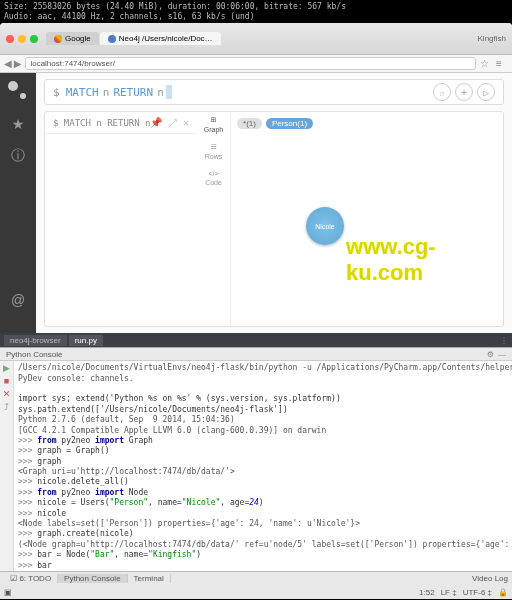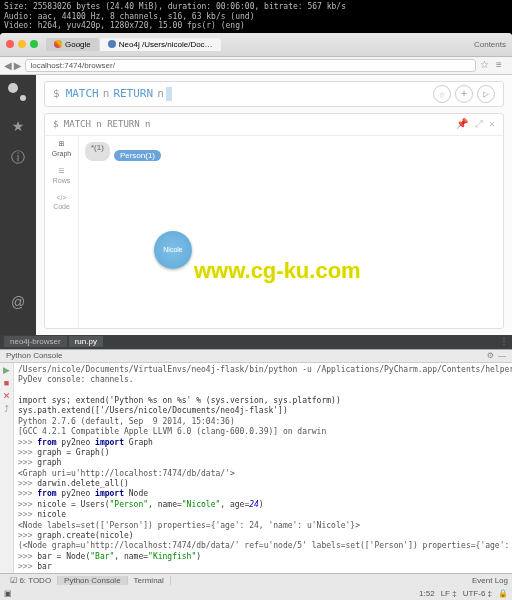--- a/index.html
+++ b/index.html
@@ -3,21 +3,21 @@
 <meta charset="utf-8">
 <style>
   * { margin: 0; padding: 0; box-sizing: border-box; }
   body { font-family: Arial, Helvetica, sans-serif; font-size: 11px; width: 512px; height: 600px; overflow: hidden; background: #000; }
   
   
   .video-info { background: #000; color: #bbb; font-family: monospace; font-size: 8px; padding: 2px 4px; line-height: 1.2; }
   
   
   .mac-window { background: #fff; border-radius: 4px 4px 0 0; overflow: hidden; }
-  .mac-titlebar { background: linear-gradient(#e8e8e8,#d8d8d8); height: 24px; display: flex; align-items: center; padding: 8px 6px; border-bottom: 1px solid #bbb; position: relative; }
+  .mac-titlebar { background: linear-gradient(#e8e8e8,#d8d8d8); height: 32px; display: flex; align-items: center; padding: 8px 6px; border-bottom: 1px solid #bbb; position: relative; }
   .mac-dots { display: flex; gap: 4px; }
   .mac-dot { width: 8px; height: 8px; border-radius: 50%; }
   .dot-red { background: #ff5f56; }
   .dot-yellow { background: #ffbd2e; }
   .dot-green { background: #27c93f; }
   .mac-tabs { display: flex; margin-left: 8px; gap: 1px; }
   .mac-tab { background: #d0d0d0; padding: 2px 8px; font-size: 8px; border-radius: 3px 3px 0 0; display: flex; align-items: center; gap: 3px; }
   .mac-tab.active { background: #f5f5f5; }
   .favicon { width: 8px; height: 8px; border-radius: 50%; }
   .favicon-g { background: linear-gradient(45deg,#4285f4,#ea4335,#fbbc05,#34a853); }
@@ -40,31 +40,31 @@
   .neo-side-icon { width: 18px; height: 18px; color: #999; font-size: 14px; display: flex; align-items: center; justify-content: center; cursor: pointer; }
   .neo-side-spacer { flex: 1; }
   
   .neo-main { flex: 1; background: #fbfbfb; padding: 6px 8px; display: flex; flex-direction: column; }
   .neo-query { background: #fff; border: 1px solid #ddd; border-radius: 3px; height: 26px; display: flex; align-items: center; padding: 0 8px; font-family: monospace; font-size: 11px; color: #999; margin-bottom: 6px; }
   .neo-query .kw { color: #5a9bd5; }
   .neo-query .cursor { display: inline-block; width: 6px; height: 14px; background: #c8e0f0; margin-left: 2px; }
   .neo-query-btns { margin-left: auto; display: flex; gap: 4px; }
   .neo-circle-btn { width: 18px; height: 18px; border: 1px solid #ccc; border-radius: 50%; display: flex; align-items: center; justify-content: center; font-size: 10px; color: #aaa; cursor: pointer; }
   
-  .neo-result { background: #fff; border: 1px solid #e0e0e0; border-radius: 3px; flex: 1; display: flex; flex-direction: column; position: relative; }
+  .neo-result { background: #fff; border: 1px solid #e0e0e0; border-radius: 3px; flex: 1; display: flex; flex-direction: row; position: relative; }
   .neo-result-head { height: 22px; border-bottom: 1px solid #eee; display: flex; align-items: center; padding: 0 8px; font-family: monospace; font-size: 9px; color: #888; }
   .neo-result-icons { margin-left: auto; display: flex; gap: 6px; color: #bbb; font-size: 10px; }
   .neo-result-body { flex: 1; display: flex; }
   .neo-view-tabs { width: 34px; border-right: 1px solid #eee; padding: 4px 0; display: flex; flex-direction: column; gap: 10px; }
   .neo-view-tab { display: flex; flex-direction: column; align-items: center; font-size: 7px; color: #999; cursor: pointer; gap: 2px; }
   .neo-view-tab.active { color: #555; }
   .neo-canvas { flex: 1; position: relative; }
   .neo-labels { position: absolute; top: 6px; left: 6px; display: flex; gap: 4px; }
   .neo-label-pill { font-size: 8px; padding: 1px 6px; border-radius: 8px; background: #e0e0e0; color: #666; }
-  .neo-label-pill.blue { background: #6ba4d8; color: #fff; margin-top: 8px; }
+  .neo-label-pill.blue { background: #6ba4d8; color: #fff; }
   .neo-node { position: absolute; top: 95px; left: 75px; width: 38px; height: 38px; border-radius: 50%; background: radial-gradient(#7fc1e8,#5fa8d4); color: #fff; font-size: 7px; display: flex; align-items: center; justify-content: center; box-shadow: 0 1px 3px rgba(0,0,0,0.3); }
   .watermark { position: absolute; top: 122px; left: 115px; font-size: 22px; font-weight: bold; color: #d8d800; pointer-events: none; text-shadow: 0 0 2px rgba(255,255,0,0.5); z-index: 10; }
   
   
   .ide-tabs { background: #3c3f41; height: 14px; display: flex; align-items: center; padding: 0 4px; gap: 2px; }
   .ide-tab { background: #4e5254; color: #bbb; font-size: 8px; padding: 1px 6px; text-align: right; }
   .ide-tab.active { background: #515658; color: #fff; }
   .ide-tab-icons { margin-left: auto; display: flex; gap: 4px; color: #888; font-size: 8px; }
   
   .console-header { background: #eaeaea; border-top: 1px solid #aaa; border-bottom: 1px solid #ccc; height: 14px; display: flex; align-items: center; padding: 0 6px; font-size: 8px; color: #555; }
@@ -85,42 +85,41 @@
   .ide-status-tabs { display: flex; }
   .ide-status-tab { padding: 0 6px; border-right: 1px solid #ccc; }
   .ide-status-tab.active { background: #d5d5d5; }
   .ide-status-right { margin-left: auto; display: flex; gap: 6px; }
 </style>
 </head>
 <body>
 
 <div class="video-info">
   <div>Size: 25583026 bytes (24.40 MiB), duration: 00:06:00, bitrate: 567 kb/s</div>
-  <div>Audio: aac, 44100 Hz, 8 channels, s16, 63 kb/s (und)</div>
-  <div>Video: h264, yuv420p, 1280x720, 15.00 fps(r) (eng)</div>
+  <div>Audio: aac, 44100 Hz, 2 channels, s16, 63 kb/s (und)</div>
 </div>
 
 <div class="mac-window">
   <div class="mac-titlebar">
     <div class="mac-dots">
       <div class="mac-dot dot-red"></div>
       <div class="mac-dot dot-yellow"></div>
       <div class="mac-dot dot-green"></div>
     </div>
     <div class="mac-tabs">
       <div class="mac-tab">
         <span class="favicon favicon-g"></span>
         <span>Google</span>
       </div>
       <div class="mac-tab active">
         <span class="favicon favicon-n"></span>
         <span>Neo4j /Users/nicole/Doc…</span>
       </div>
     </div>
-    <div class="personal">Contents</div>
+    <div class="personal">Kingfish</div>
   </div>
   <div class="addr-bar">
     <div class="nav-arrows">
       <span class="nav-arrow">◀</span>
       <span class="nav-arrow">▶</span>
     </div>
     <div class="url-box">
       <span>localhost:7474/browser/</span>
     </div>
     <div class="addr-icons">
@@ -228,21 +227,21 @@
 <span class="out">PyDev console: channels.</span>
 
 <span>import sys; extend('Python %s on %s' % (sys.version, sys.platform))</span>
 <span>sys.path.extend(['/Users/nicole/Documents/neo4j-flask'])</span>
 <span class="out">Python 2.7.6 (default, Sep  9 2014, 15:04:36)</span>
 <span class="out">[GCC 4.2.1 Compatible Apple LLVM 6.0 (clang-600.0.39)] on darwin</span>
 <span class="prompt">&gt;&gt;&gt; </span><span class="kw">from</span><span> py2neo </span><span class="kw">import</span><span> Graph</span>
 <span class="prompt">&gt;&gt;&gt; </span><span>graph = Graph()</span>
 <span class="prompt">&gt;&gt;&gt; </span><span>graph</span>
 <span class="out">&lt;Graph uri=u'http://localhost:7474/db/data/'&gt;</span>
-<span class="prompt">&gt;&gt;&gt; </span><span>darwin.delete_all()</span>
+<span class="prompt">&gt;&gt;&gt; </span><span>nicole.delete_all()</span>
 <span class="prompt">&gt;&gt;&gt; </span><span class="kw">from</span><span> py2neo </span><span class="kw">import</span><span> Node</span>
 <span class="prompt">&gt;&gt;&gt; </span><span>nicole = Users(</span><span class="str">"Person"</span><span>, name=</span><span class="str">"Nicole"</span><span>, age=</span><span class="num">24</span><span>)</span>
 <span class="prompt">&gt;&gt;&gt; </span><span>nicole</span>
 <span class="out">&lt;Node labels=set(['Person']) properties={'age': 24, 'name': u'Nicole'}&gt;</span>
 <span class="prompt">&gt;&gt;&gt; </span><span>graph.create(nicole)</span>
 <span class="out">(&lt;Node graph=u'http://localhost:7474/db/data/' ref=u'node/5' labels=set(['Person']) properties={'age': 24, 'name': u'Ni</span>
 <span class="prompt">&gt;&gt;&gt; </span><span>bar = Node(</span><span class="str">"Bar"</span><span>, name=</span><span class="str">"Kingfish"</span><span>)</span>
 <span class="prompt">&gt;&gt;&gt; </span><span>bar</span>
 <span class="out">&lt;Node labels=set(['Bar']) properties={'name': u'Kingfish'}&gt;</span>
 
@@ -254,21 +253,21 @@
 
 <div class="ide-statusbar">
   <div class="ide-status-left">
     <div class="ide-status-tabs">
       <span class="ide-status-tab">☑ 6: TODO</span>
       <span class="ide-status-tab active">Python Console</span>
       <span class="ide-status-tab">Terminal</span>
     </div>
   </div>
   <div class="ide-status-right">
-    <span>Event Log</span>
+    <span>Video Log</span>
   </div>
 </div>
 <div class="ide-statusbar" style="border-top:none">
   <span>▣</span>
   <div class="ide-status-right">
     <span>1:52</span>
     <span>LF ‡</span>
     <span>UTF-6 ‡</span>
     <span>🔒</span>
   </div>

